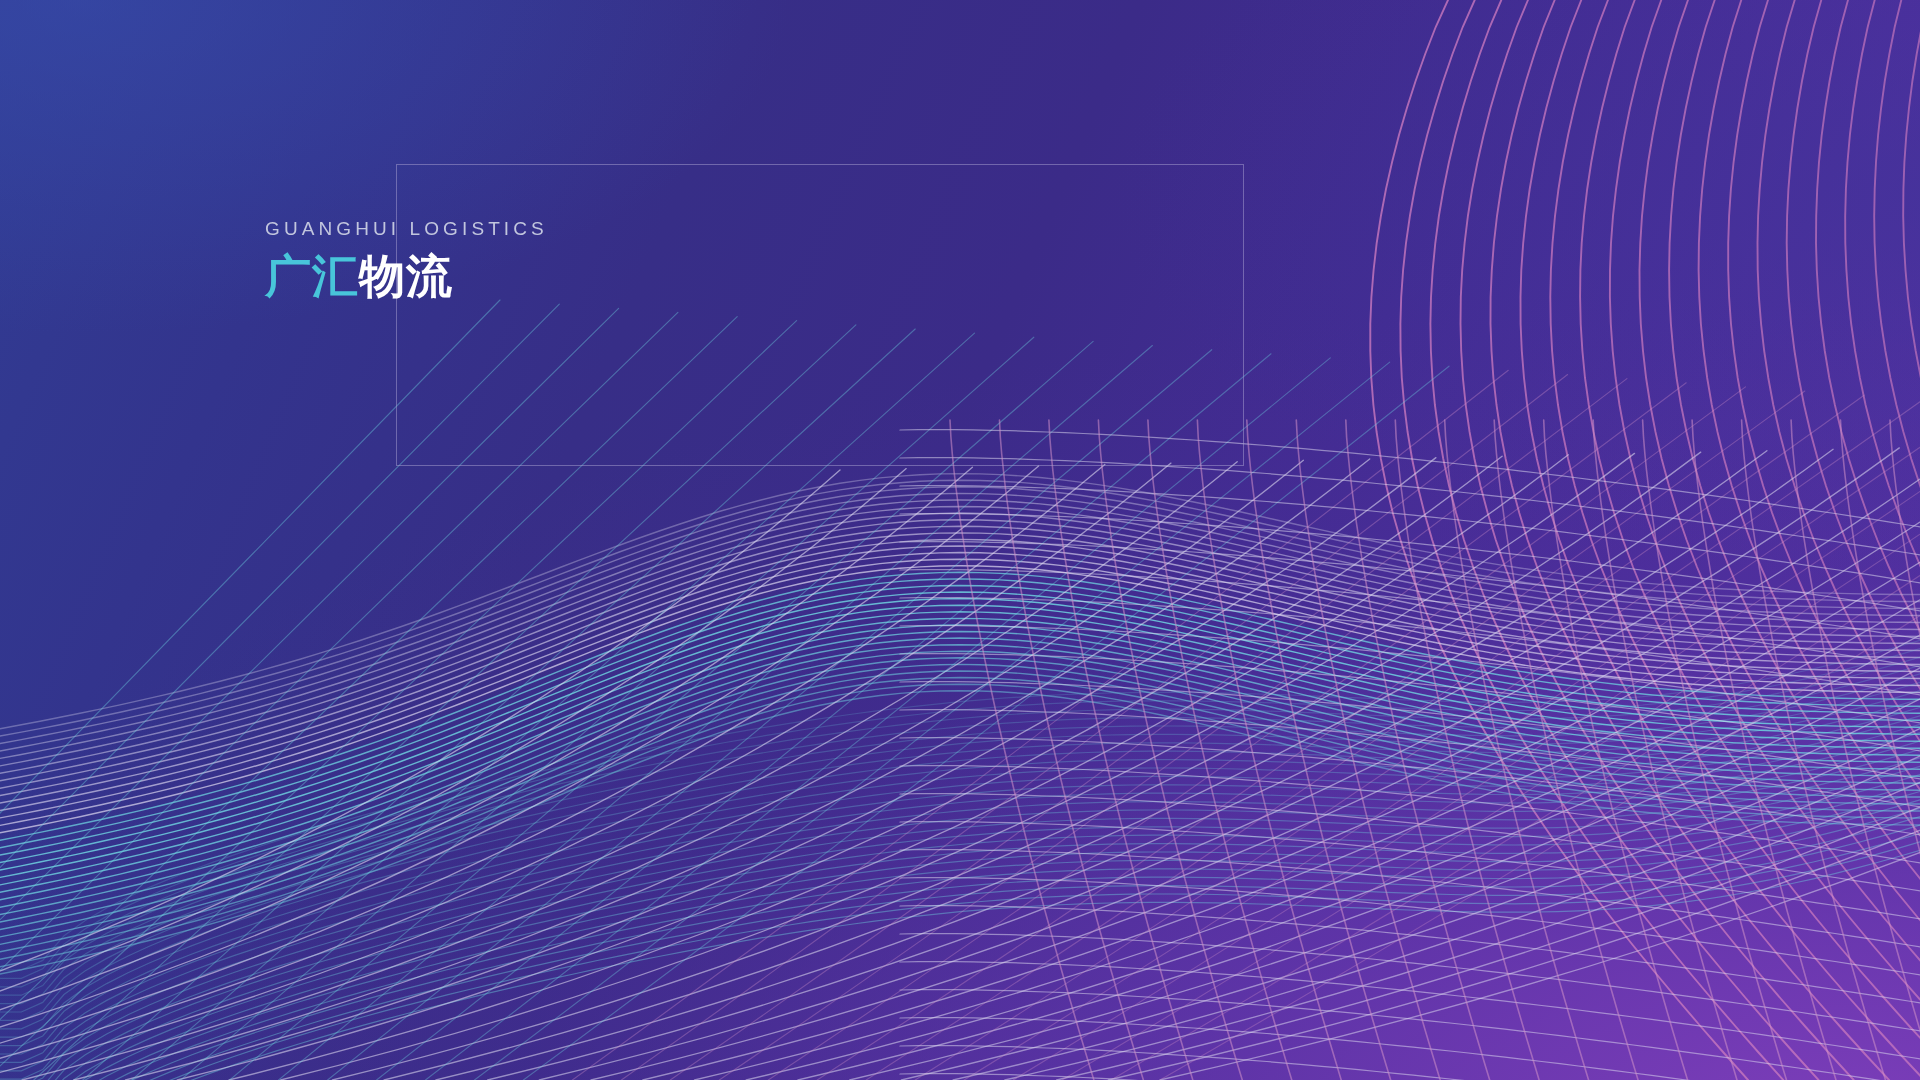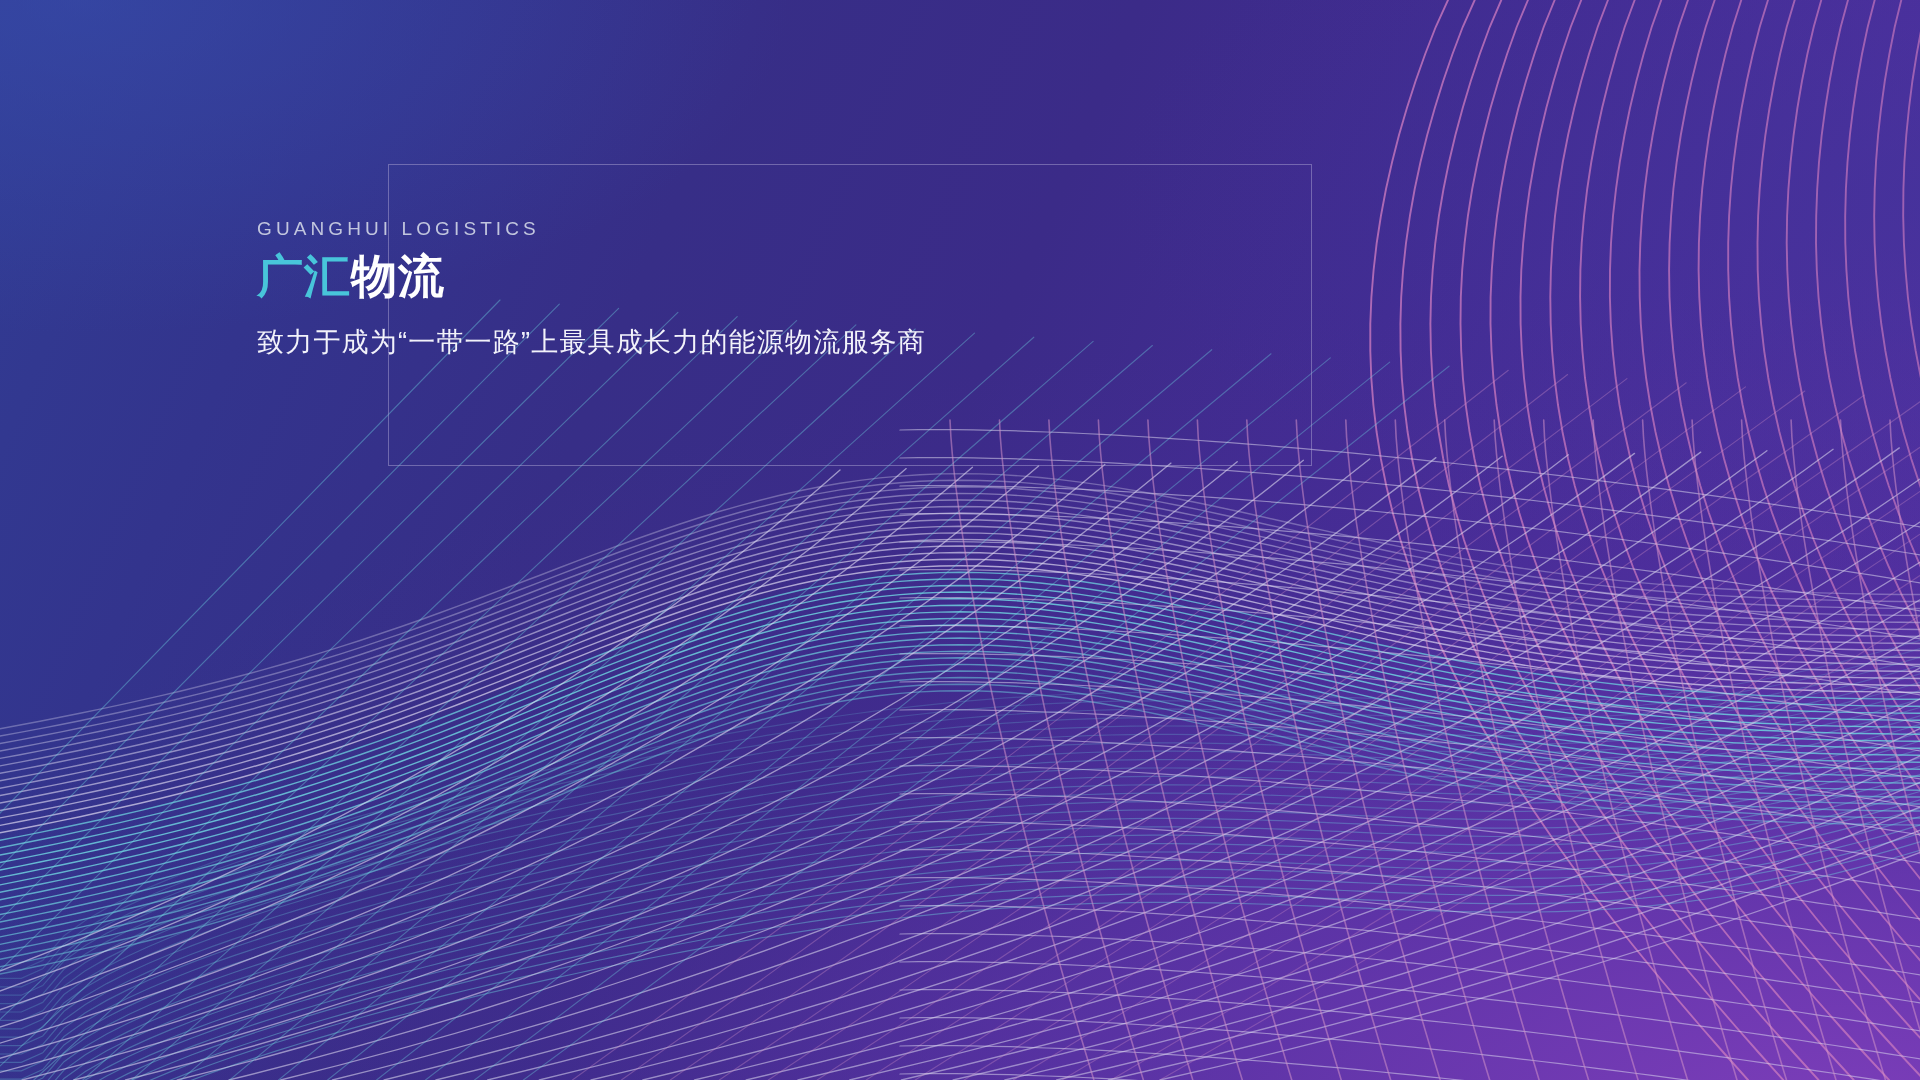--- a/index.html
+++ b/index.html
@@ -48,23 +48,23 @@
     position: absolute;
     inset: 0;
     width: 1920px;
     height: 1080px;
     pointer-events: none;
   }
 
   
   #hero {
     position: absolute;
-    left: 388px;
+    left: 396px;
     top: 164px;
-    width: 924px;
+    width: 848px;
     height: 302px;
     box-sizing: border-box;
     border: 1px solid rgba(176,168,214,0.48);
   }
   #hero-inner {
     position: absolute;
     left: -132px;
     top: 54px;
     width: 1000px;
   }
@@ -296,17 +296,16 @@
       <path d="M 1741.6 420.0 L 1742.4 437.0 L 1743.8 454.0 L 1745.6 471.0 L 1747.6 488.0 L 1749.7 505.0 L 1752.1 522.0 L 1754.7 539.0 L 1757.3 556.0 L 1760.2 573.0 L 1763.1 590.0 L 1766.2 607.0 L 1769.4 624.0 L 1772.7 641.0 L 1776.1 658.0 L 1779.6 675.0 L 1783.2 692.0 L 1786.9 709.0 L 1790.6 726.0 L 1794.5 743.0 L 1798.4 760.0 L 1802.4 777.0 L 1806.5 794.0 L 1810.7 811.0 L 1814.9 828.0 L 1819.3 845.0 L 1823.6 862.0 L 1828.1 879.0 L 1832.6 896.0 L 1837.2 913.0 L 1841.9 930.0 L 1846.6 947.0 L 1851.3 964.0 L 1856.2 981.0 L 1861.1 998.0 L 1866.0 1015.0 L 1871.0 1032.0 L 1876.1 1049.0 L 1881.2 1066.0 L 1886.4 1083.0 L 1891.6 1100.0" fill="none" stroke="#cf8fc8" stroke-width="1.6" opacity="0.55" stroke-linecap="round"></path>
       <path d="M 1791.1 420.0 L 1791.9 437.0 L 1793.3 454.0 L 1795.0 471.0 L 1797.0 488.0 L 1799.2 505.0 L 1801.6 522.0 L 1804.1 539.0 L 1806.8 556.0 L 1809.6 573.0 L 1812.6 590.0 L 1815.7 607.0 L 1818.9 624.0 L 1822.2 641.0 L 1825.6 658.0 L 1829.0 675.0 L 1832.6 692.0 L 1836.3 709.0 L 1840.1 726.0 L 1844.0 743.0 L 1847.9 760.0 L 1851.9 777.0 L 1856.0 794.0 L 1860.2 811.0 L 1864.4 828.0 L 1868.7 845.0 L 1873.1 862.0 L 1877.6 879.0 L 1882.1 896.0 L 1886.7 913.0 L 1891.3 930.0 L 1896.0 947.0 L 1900.8 964.0 L 1905.6 981.0 L 1910.5 998.0 L 1915.5 1015.0 L 1920.5 1032.0 L 1925.5 1049.0 L 1930.7 1066.0 L 1935.8 1083.0 L 1941.1 1100.0" fill="none" stroke="#cf8fc8" stroke-width="1.6" opacity="0.55" stroke-linecap="round"></path>
       <path d="M 1840.5 420.0 L 1841.4 437.0 L 1842.8 454.0 L 1844.5 471.0 L 1846.5 488.0 L 1848.7 505.0 L 1851.1 522.0 L 1853.6 539.0 L 1856.3 556.0 L 1859.1 573.0 L 1862.1 590.0 L 1865.1 607.0 L 1868.3 624.0 L 1871.6 641.0 L 1875.0 658.0 L 1878.5 675.0 L 1882.1 692.0 L 1885.8 709.0 L 1889.6 726.0 L 1893.4 743.0 L 1897.4 760.0 L 1901.4 777.0 L 1905.5 794.0 L 1909.6 811.0 L 1913.9 828.0 L 1918.2 845.0 L 1922.6 862.0 L 1927.0 879.0 L 1931.6 896.0 L 1936.1 913.0 L 1940.8 930.0 L 1945.5 947.0 L 1950.3 964.0 L 1955.1 981.0 L 1960.0 998.0 L 1964.9 1015.0 L 1970.0 1032.0 L 1975.0 1049.0 L 1980.1 1066.0 L 1985.3 1083.0 L 1990.5 1100.0" fill="none" stroke="#cf8fc8" stroke-width="1.6" opacity="0.55" stroke-linecap="round"></path>
       <path d="M 1890.0 420.0 L 1890.9 437.0 L 1892.3 454.0 L 1894.0 471.0 L 1896.0 488.0 L 1898.2 505.0 L 1900.5 522.0 L 1903.1 539.0 L 1905.8 556.0 L 1908.6 573.0 L 1911.5 590.0 L 1914.6 607.0 L 1917.8 624.0 L 1921.1 641.0 L 1924.5 658.0 L 1928.0 675.0 L 1931.6 692.0 L 1935.3 709.0 L 1939.0 726.0 L 1942.9 743.0 L 1946.8 760.0 L 1950.9 777.0 L 1955.0 794.0 L 1959.1 811.0 L 1963.4 828.0 L 1967.7 845.0 L 1972.1 862.0 L 1976.5 879.0 L 1981.0 896.0 L 1985.6 913.0 L 1990.3 930.0 L 1995.0 947.0 L 1999.8 964.0 L 2004.6 981.0 L 2009.5 998.0 L 2014.4 1015.0 L 2019.4 1032.0 L 2024.5 1049.0 L 2029.6 1066.0 L 2034.8 1083.0 L 2040.0 1100.0" fill="none" stroke="#cf8fc8" stroke-width="1.6" opacity="0.55" stroke-linecap="round"></path>
     </svg>
 
   <div id="hero">
     <div id="hero-inner">
       <div id="eyebrow">GUANGHUI LOGISTICS</div>
       <div id="brand"><span class="accent">广汇</span><span class="plain">物流</span></div>
-      <div id="tagline">致力于成为“一带一路”上最具成长力的能源物流服务商</div>
     </div>
   </div>
 
 </div>
 
 </body></html>

